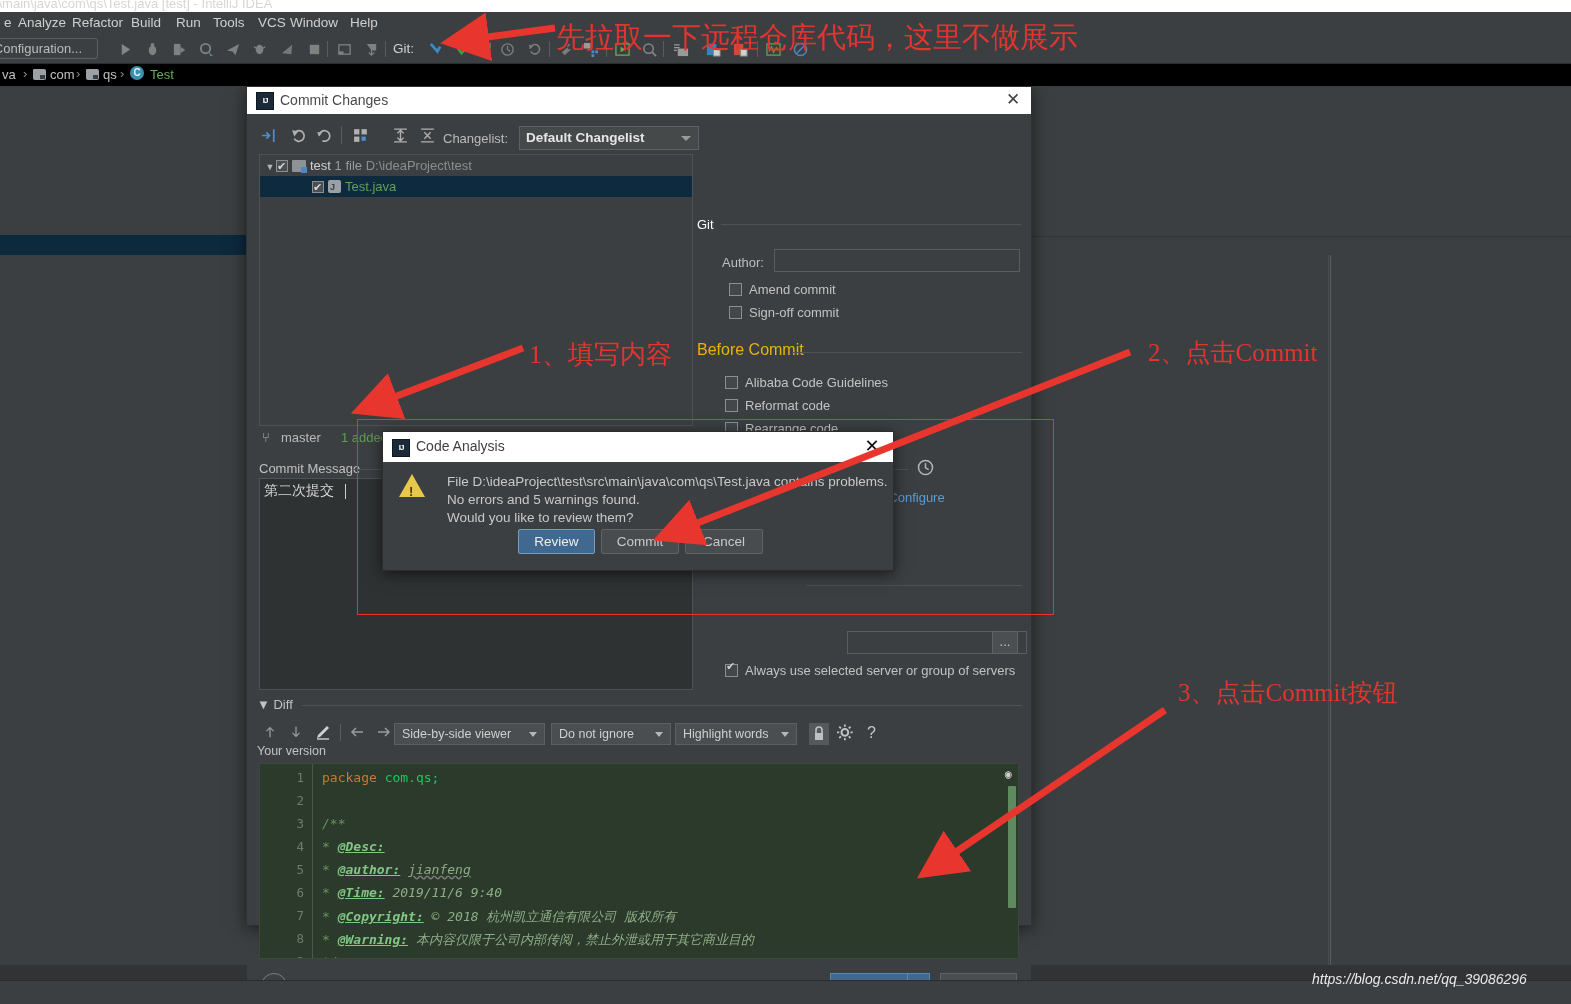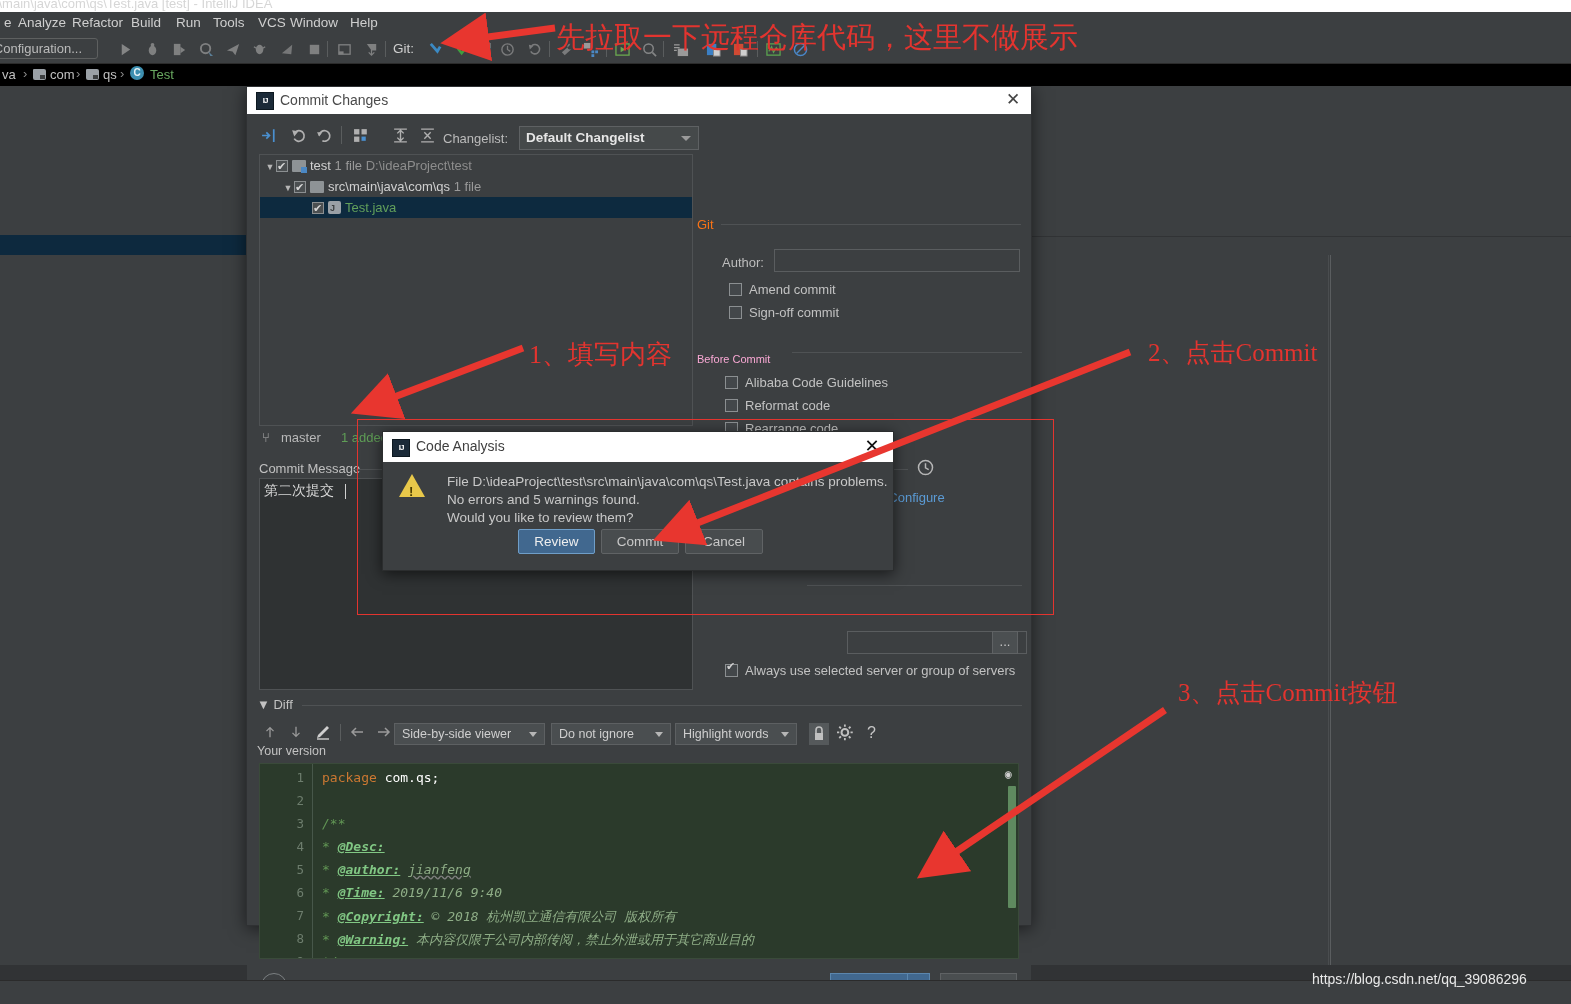--- a/index.html
+++ b/index.html
@@ -75,28 +75,28 @@
   #branch-bar .badded{position:absolute;left:82px;top:0;font-size:13px;color:#5f9e56;}
 
   #commit-msg-label{position:absolute;left:12px;top:374px;font-size:13px;color:#c0c0c0;}
   #commit-msg-rule{position:absolute;left:106px;top:382px;width:555px;height:1px;background:#4f5254;}
   #commit-msg-clock{position:absolute;left:670px;top:372px;width:17px;height:17px;}
   #commit-msg-box{position:absolute;left:12px;top:391px;width:434px;height:212px;background:#2f3233;border:1px solid #4f5254;box-sizing:border-box;}
   #commit-msg-text{position:absolute;left:4px;top:3px;font-size:14px;color:#d7d7d7;}
   #commit-msg-caret{position:absolute;left:85px;top:5px;width:1px;height:15px;background:#d0d0d0;}
 
   
-  #git-group-label{position:absolute;left:450px;top:130px;font-size:13px;color:#f97316;}
+  #git-group-label{position:absolute;left:450px;top:130px;font-size:13px;color:#ffffff;}
   #git-group-rule{position:absolute;left:474px;top:137px;width:300px;height:1px;background:#4f5254;}
   #author-label{position:absolute;left:475px;top:168px;font-size:13px;color:#bdbdbd;text-align:right;}
   #author-input{position:absolute;left:527px;top:162px;width:246px;height:23px;background:#3c3f41;border:1px solid #5a5d5f;box-sizing:border-box;}
   .rcb{position:absolute;font-size:13px;color:#c2c2c2;white-space:nowrap;}
   .rcb .box{display:inline-block;width:13px;height:13px;border:1px solid #8b8f91;background:#43474a;position:relative;top:2px;margin-right:7px;box-sizing:border-box;}
   .rcb .box.on::after{content:"✔";position:absolute;left:0px;top:-5px;font-size:11px;color:#cfcfcf;}
-  #before-commit-label{position:absolute;left:450px;top:266px;font-size:11px;color:#f9a8d4;}
+  #before-commit-label{position:absolute;left:450px;top:254px;font-size:16px;color:#eab308;}
   #before-commit-rule{position:absolute;left:545px;top:265px;width:230px;height:1px;background:#4f5254;}
   #configure-link{color:#5b9bd5;}
 
   #after-rule{position:absolute;left:560px;top:498px;width:215px;height:1px;background:#4f5254;}
   #server-combo{position:absolute;left:600px;top:544px;width:180px;height:23px;background:#3c3f41;border:1px solid #5a5d5f;box-sizing:border-box;}
   #server-combo .arr{position:absolute;right:8px;top:9px;width:0;height:0;border-left:5px solid transparent;
     border-right:5px solid transparent;border-top:5px solid #9a9a9a;}
   #server-ellipsis{position:absolute;left:745px;top:544px;width:26px;height:23px;background:#4b4f51;border:1px solid #5f6264;
     box-sizing:border-box;text-align:center;line-height:19px;color:#c6c6c6;font-size:13px;}
 
@@ -109,21 +109,21 @@
     font-size:12.5px;color:#cfcfcf;line-height:20px;padding-left:7px;}
   .dt-combo .arr{position:absolute;right:7px;top:8px;width:0;height:0;border-left:4px solid transparent;
     border-right:4px solid transparent;border-top:5px solid #b6b6b6;}
   #yourversion{position:absolute;left:10px;top:657px;font-size:12.5px;color:#c2c2c2;}
   #code-area{position:absolute;left:12px;top:676px;width:760px;height:196px;background:#2b3a2b;border:1px solid #3a4a3a;
     box-sizing:border-box;overflow:hidden;font-family:"DejaVu Sans Mono","Liberation Mono",monospace;font-size:13px;}
   #gutter{position:absolute;left:0;top:0;width:52px;height:100%;background:#2b3a2b;border-right:1px solid #47574a;}
   .ln{position:absolute;right:8px;color:#6d7d6d;font-size:12.5px;}
   .cl{position:absolute;left:62px;white-space:nowrap;}
   .kw{color:#cc7832;}
-  .pl{color:#ffffff;}
+  .pl{color:#22c55e;}
   .cmt{color:#629755;font-style:italic;}
   .tag{color:#81c784;font-weight:bold;font-style:italic;text-decoration:underline;}
   .cmt-val{color:#8fae87;font-style:italic;}
   .wavy{text-decoration:underline wavy #808080;}
   #code-scroll{position:absolute;right:2px;top:22px;width:8px;height:122px;background:#5f8a5f;border-radius:1px;}
   #eye-ico{position:absolute;right:6px;top:3px;font-size:12px;color:#cfcfcf;}
 
   #dialog-footer{position:absolute;left:0;top:874px;width:784px;height:64px;background:#3c3f41;}
   #help-btn{position:absolute;left:14px;top:12px;width:24px;height:24px;border-radius:50%;border:1px solid #7b7f81;
     color:#c0c0c0;font-size:14px;text-align:center;line-height:22px;}
@@ -153,21 +153,21 @@
     border-radius:2px;color:#eeeeee;font-size:13.5px;text-align:center;line-height:23px;box-sizing:border-box;}
   #an-commit-btn{position:absolute;left:218px;top:97px;width:78px;height:25px;background:#484c4e;border:1px solid #606365;
     border-radius:2px;color:#c8c8c8;font-size:13.5px;text-align:center;line-height:23px;box-sizing:border-box;}
   #an-cancel-btn{position:absolute;left:302px;top:97px;width:78px;height:25px;background:#484c4e;border:1px solid #606365;
     border-radius:2px;color:#c8c8c8;font-size:13.5px;text-align:center;line-height:23px;box-sizing:border-box;}
 
   
   #ann-layer{position:absolute;left:0;top:0;width:1571px;height:1004px;pointer-events:none;}
   .ann-text{position:absolute;color:#e3342f;white-space:nowrap;font-family:"Liberation Serif","DejaVu Serif",serif;}
   #red-box{position:absolute;left:357px;top:419px;width:697px;height:196px;border:1.5px solid #e3342f;box-sizing:border-box;}
-  #watermark{position:absolute;left:1312px;top:971px;font-size:14px;color:#e9e9e9;white-space:nowrap;}
+  #watermark{position:absolute;left:1312px;top:971px;font-size:14px;color:#e9e9e9;white-space:nowrap;font-style:italic;}
 </style>
 </head>
 <body>
 
 <div id="ide-titlebar">
   <div class="t">c\main\java\com\qs\Test.java [test] - IntelliJ IDEA</div>
 </div>
 
 <div id="ide-menubar">
   <div class="mi" style="left:4px">e</div>
@@ -356,23 +356,20 @@
   </div>
   <div id="changelist-combo">
     <div class="val">Default Changelist</div>
     <div class="arr"></div>
   </div>
 
   <div id="file-tree">
     <div class="tree-row" style="padding-left:4px">
       <span class="tri">▼</span><span class="cbx on"></span><span class="fico mod"></span><span class="tname">test</span>&nbsp;<span class="tmeta">1 file</span>&nbsp;<span class="tpath">D:\ideaProject\test</span>
     </div>
-    <div class="tree-row" style="padding-left:22px">
-      <span class="tri">▼</span><span class="cbx on"></span><span class="fico"></span><span class="tname">src\main\java\com\qs</span>&nbsp;<span class="tmeta">1 file</span>
-    </div>
     <div class="tree-row sel" style="padding-left:52px">
       <span class="cbx on"></span><span class="jico"></span><span class="tname green">Test.java</span>
     </div>
   </div>
 
   <div id="branch-bar">
     <div class="bico">⑂</div>
     <div class="bname">master</div>
     <div class="badded">1 added</div>
   </div>

